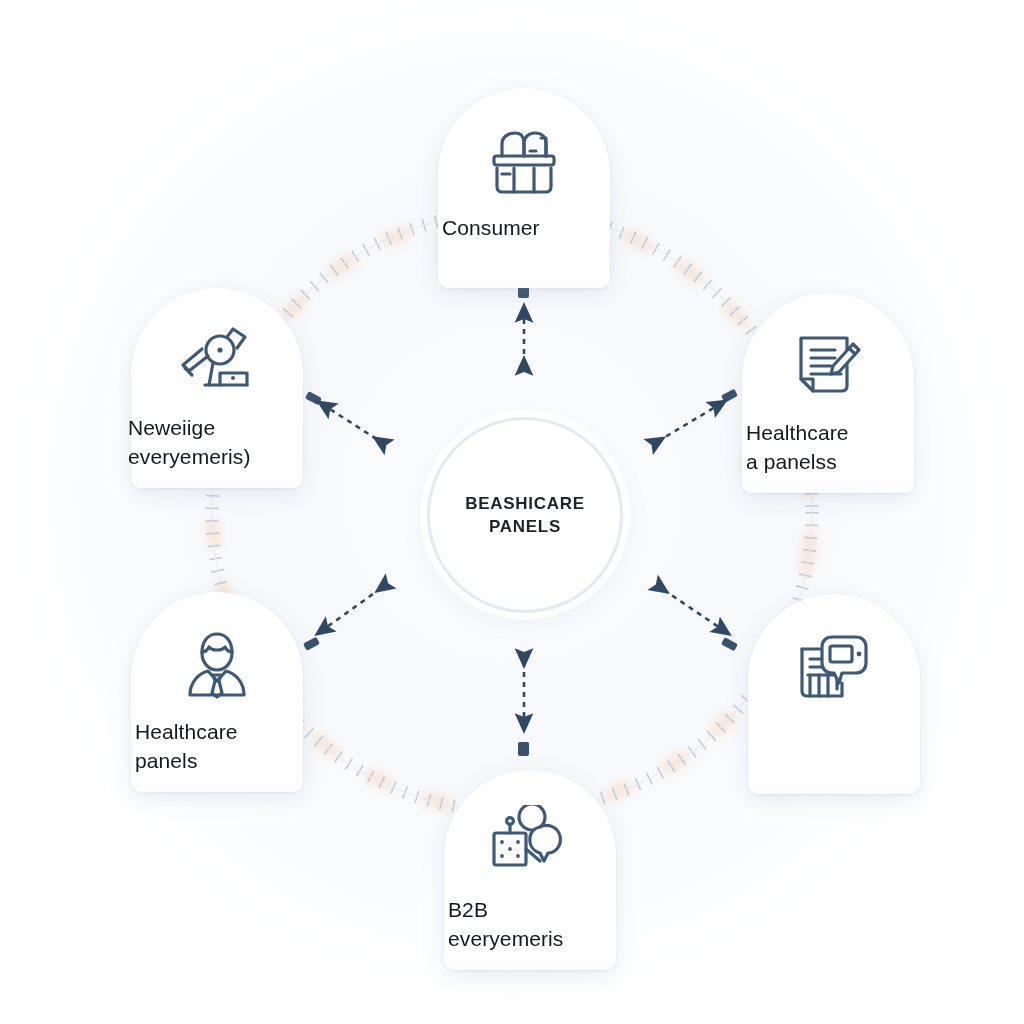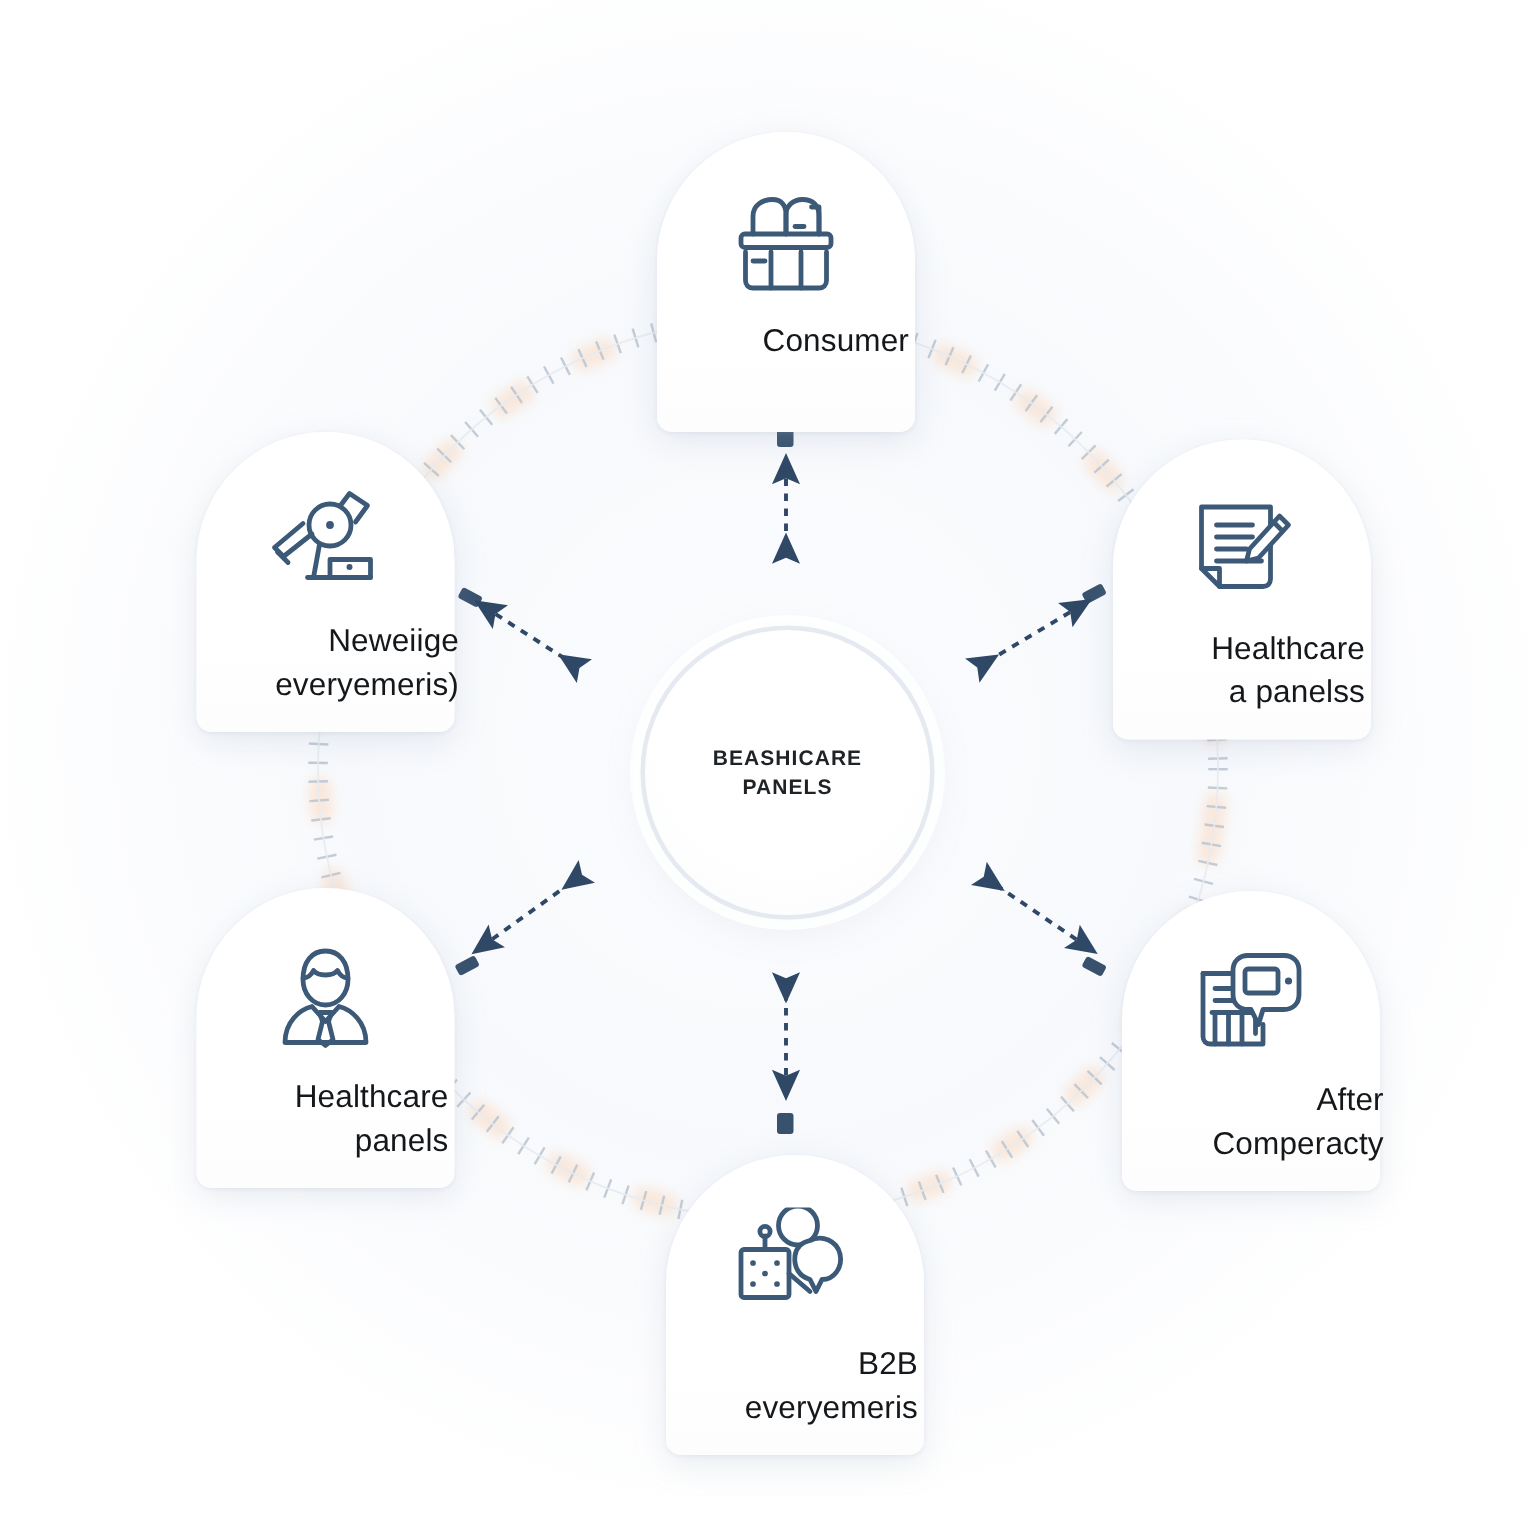--- a/index.html
+++ b/index.html
@@ -37,21 +37,21 @@
     background: radial-gradient(circle at 50% 40%, #ffffff 55%, #fafbfd 100%);
     border: 3px solid #e5e9f0;
     box-shadow: 0 0 0 7px rgba(255,255,255,0.85),
                 0 6px 26px rgba(140,155,180,0.13);
     display: flex;
     align-items: center;
     justify-content: center;
     text-align: center;
   }
   .hub-text {
-    font-size: 14px;
+    font-size: 17px;
     font-weight: 700;
     letter-spacing: 0.7px;
     color: #1f2326;
     line-height: 1.38;
     white-space: pre-line;
   }
 
   
   .node {
     position: absolute;
@@ -72,21 +72,21 @@
     width: 84px;
     height: 78px;
     display: flex;
     align-items: center;
     justify-content: center;
   }
   .node .icon svg { display:block; }
   .node .label {
     margin-top: 14px;
     width: 164px;
-    text-align: right;
+    text-align: left;
     font-size: 21px;
     line-height: 1.36;
     color: #15181b;
     white-space: pre-line;
     letter-spacing: 0.1px;
   }
 
   
   #node-consumer      { left: 438px; top: 88px;  }
   #node-research      { left: 131px; top: 288px; }
@@ -222,22 +222,20 @@
         <path d="M8 18 L8 60 C8 63 10 65 13 65 L48 65 L48 52"></path>
         <path d="M8 18 L34 18"></path>
         <path d="M16 28 L28 28 M16 36 L30 36"></path>
         <path d="M16 44 L16 65 M25 44 L25 65 M34 44 L34 65 M43 44 L43 58"></path>
         <path d="M14 44 L45 44"></path>
         <path d="M38 6 C32 6 28 10 28 16 L28 32 C28 38 32 42 38 42 L40 42 L45 52 L48 42 L62 42 C68 42 72 38 72 32 L72 16 C72 10 68 6 62 6 Z" fill="#ffffff"></path>
         <rect x="36" y="15" width="22" height="16" rx="2"></rect>
         <circle cx="65" cy="23" r="2.4" fill="#3c5a78" stroke="none"></circle>
       </svg>
     </div>
-    <div class="label">After
-Comperacty</div>
   </div>
 
   <div class="node" id="node-b2b">
     <div class="icon">
       <svg width="84" height="76" viewBox="0 0 84 76" fill="none" stroke="#3c5a78" stroke-width="3.2" stroke-linecap="round" stroke-linejoin="round">
         <circle cx="44" cy="12" r="13"></circle>
         <path d="M52 22 C60 18 70 22 72 31 C74 40 68 48 60 48 L56 56 L52 48 C45 46 41 40 42 32 C43 26 47 23 52 22 Z" fill="#ffffff"></path>
         <rect x="6" y="28" width="32" height="32" rx="2"></rect>
         <path d="M22 28 L22 19"></path>
         <circle cx="22" cy="16" r="3.4"></circle>

